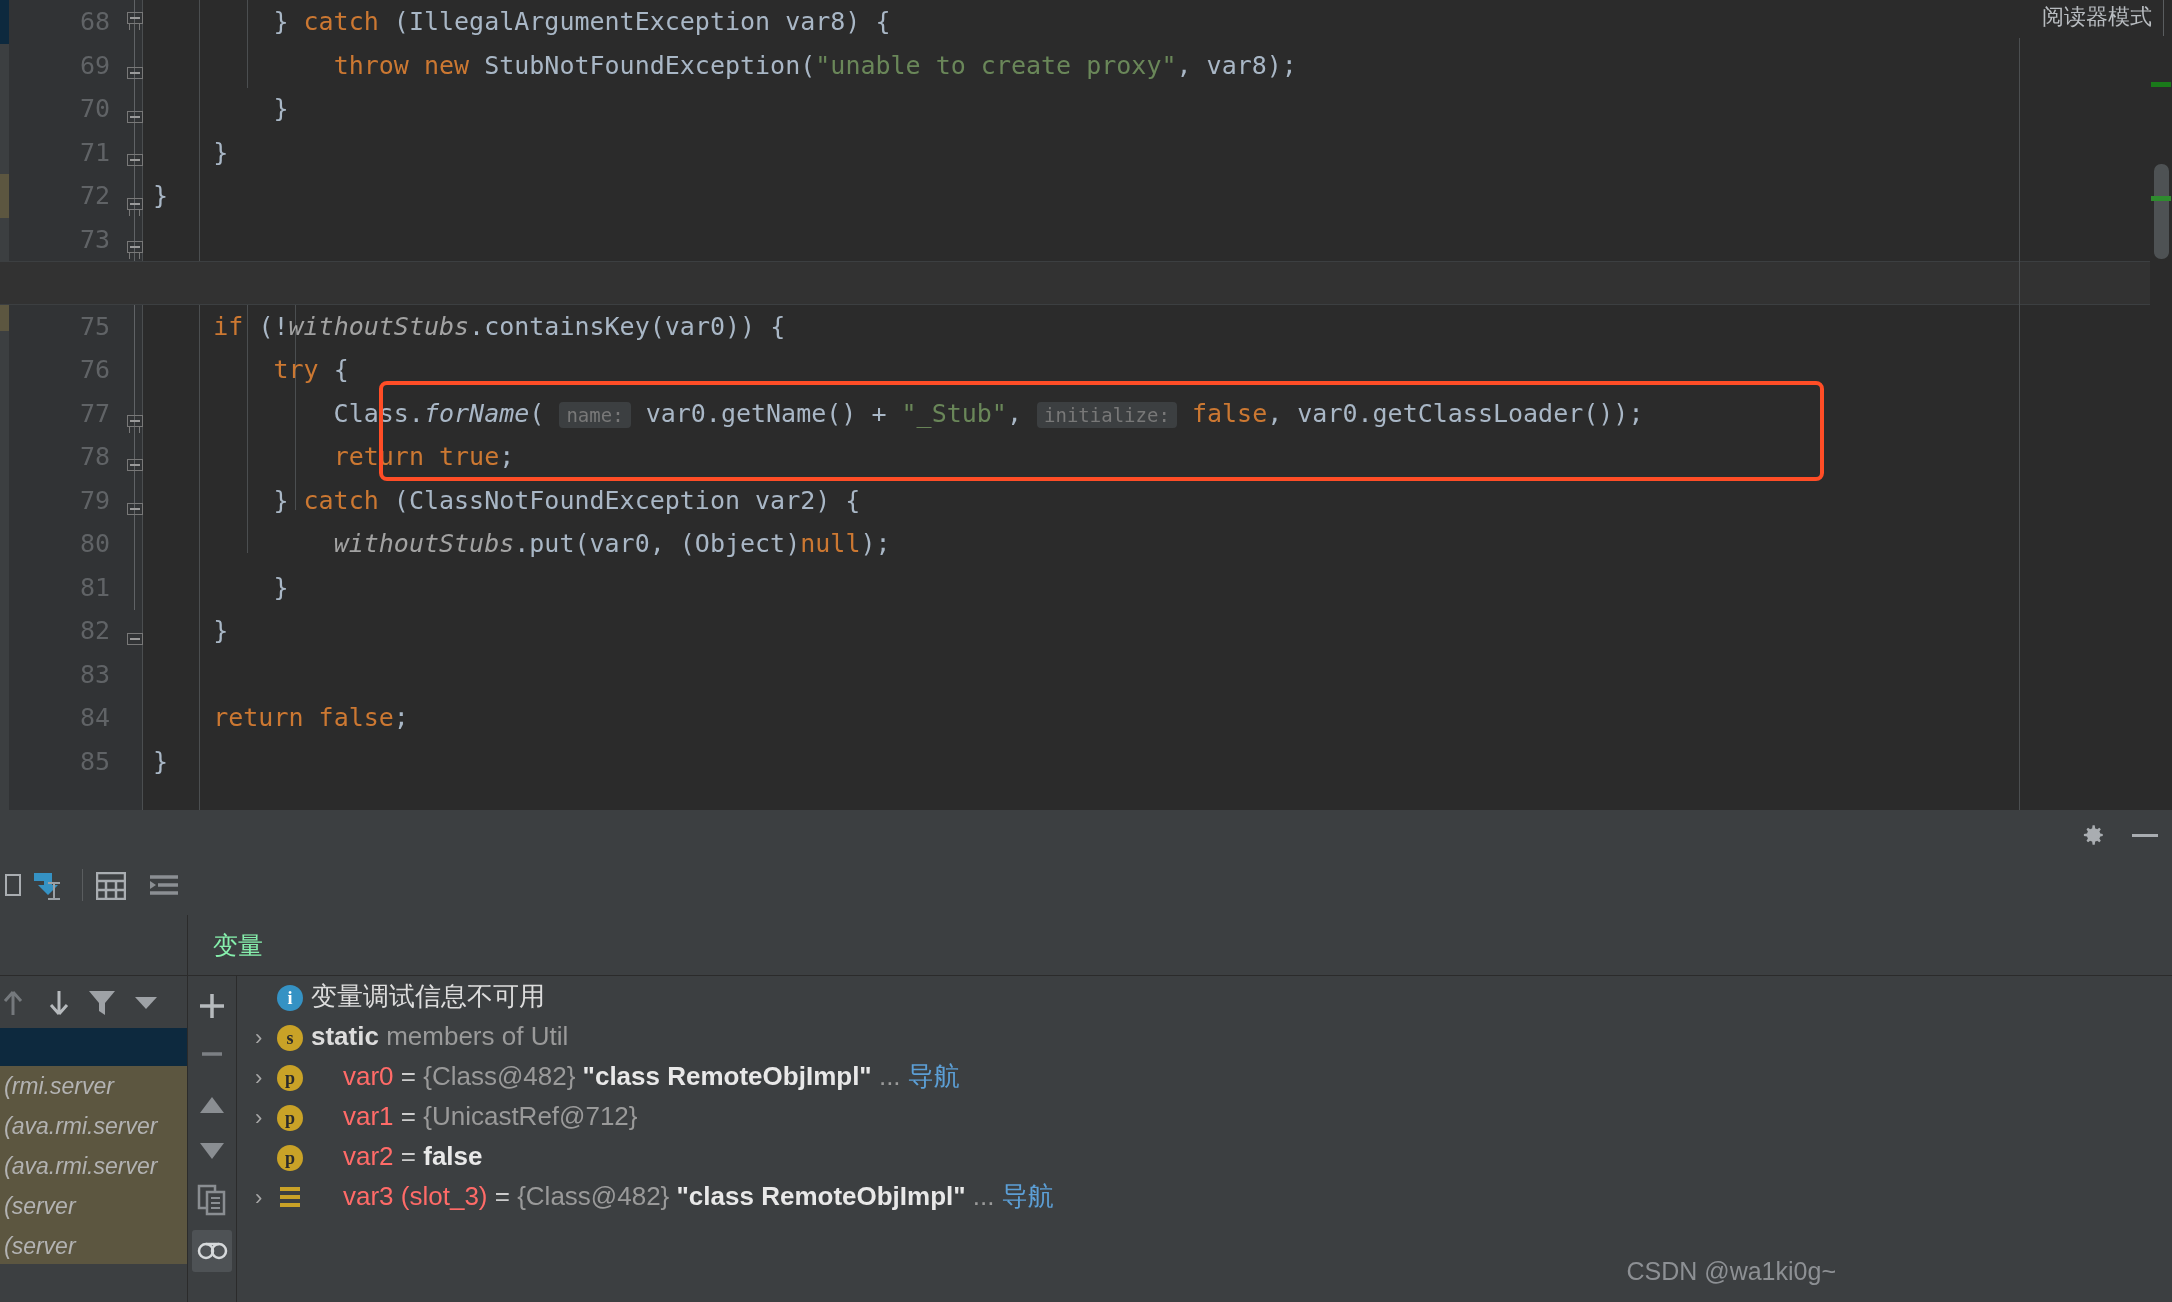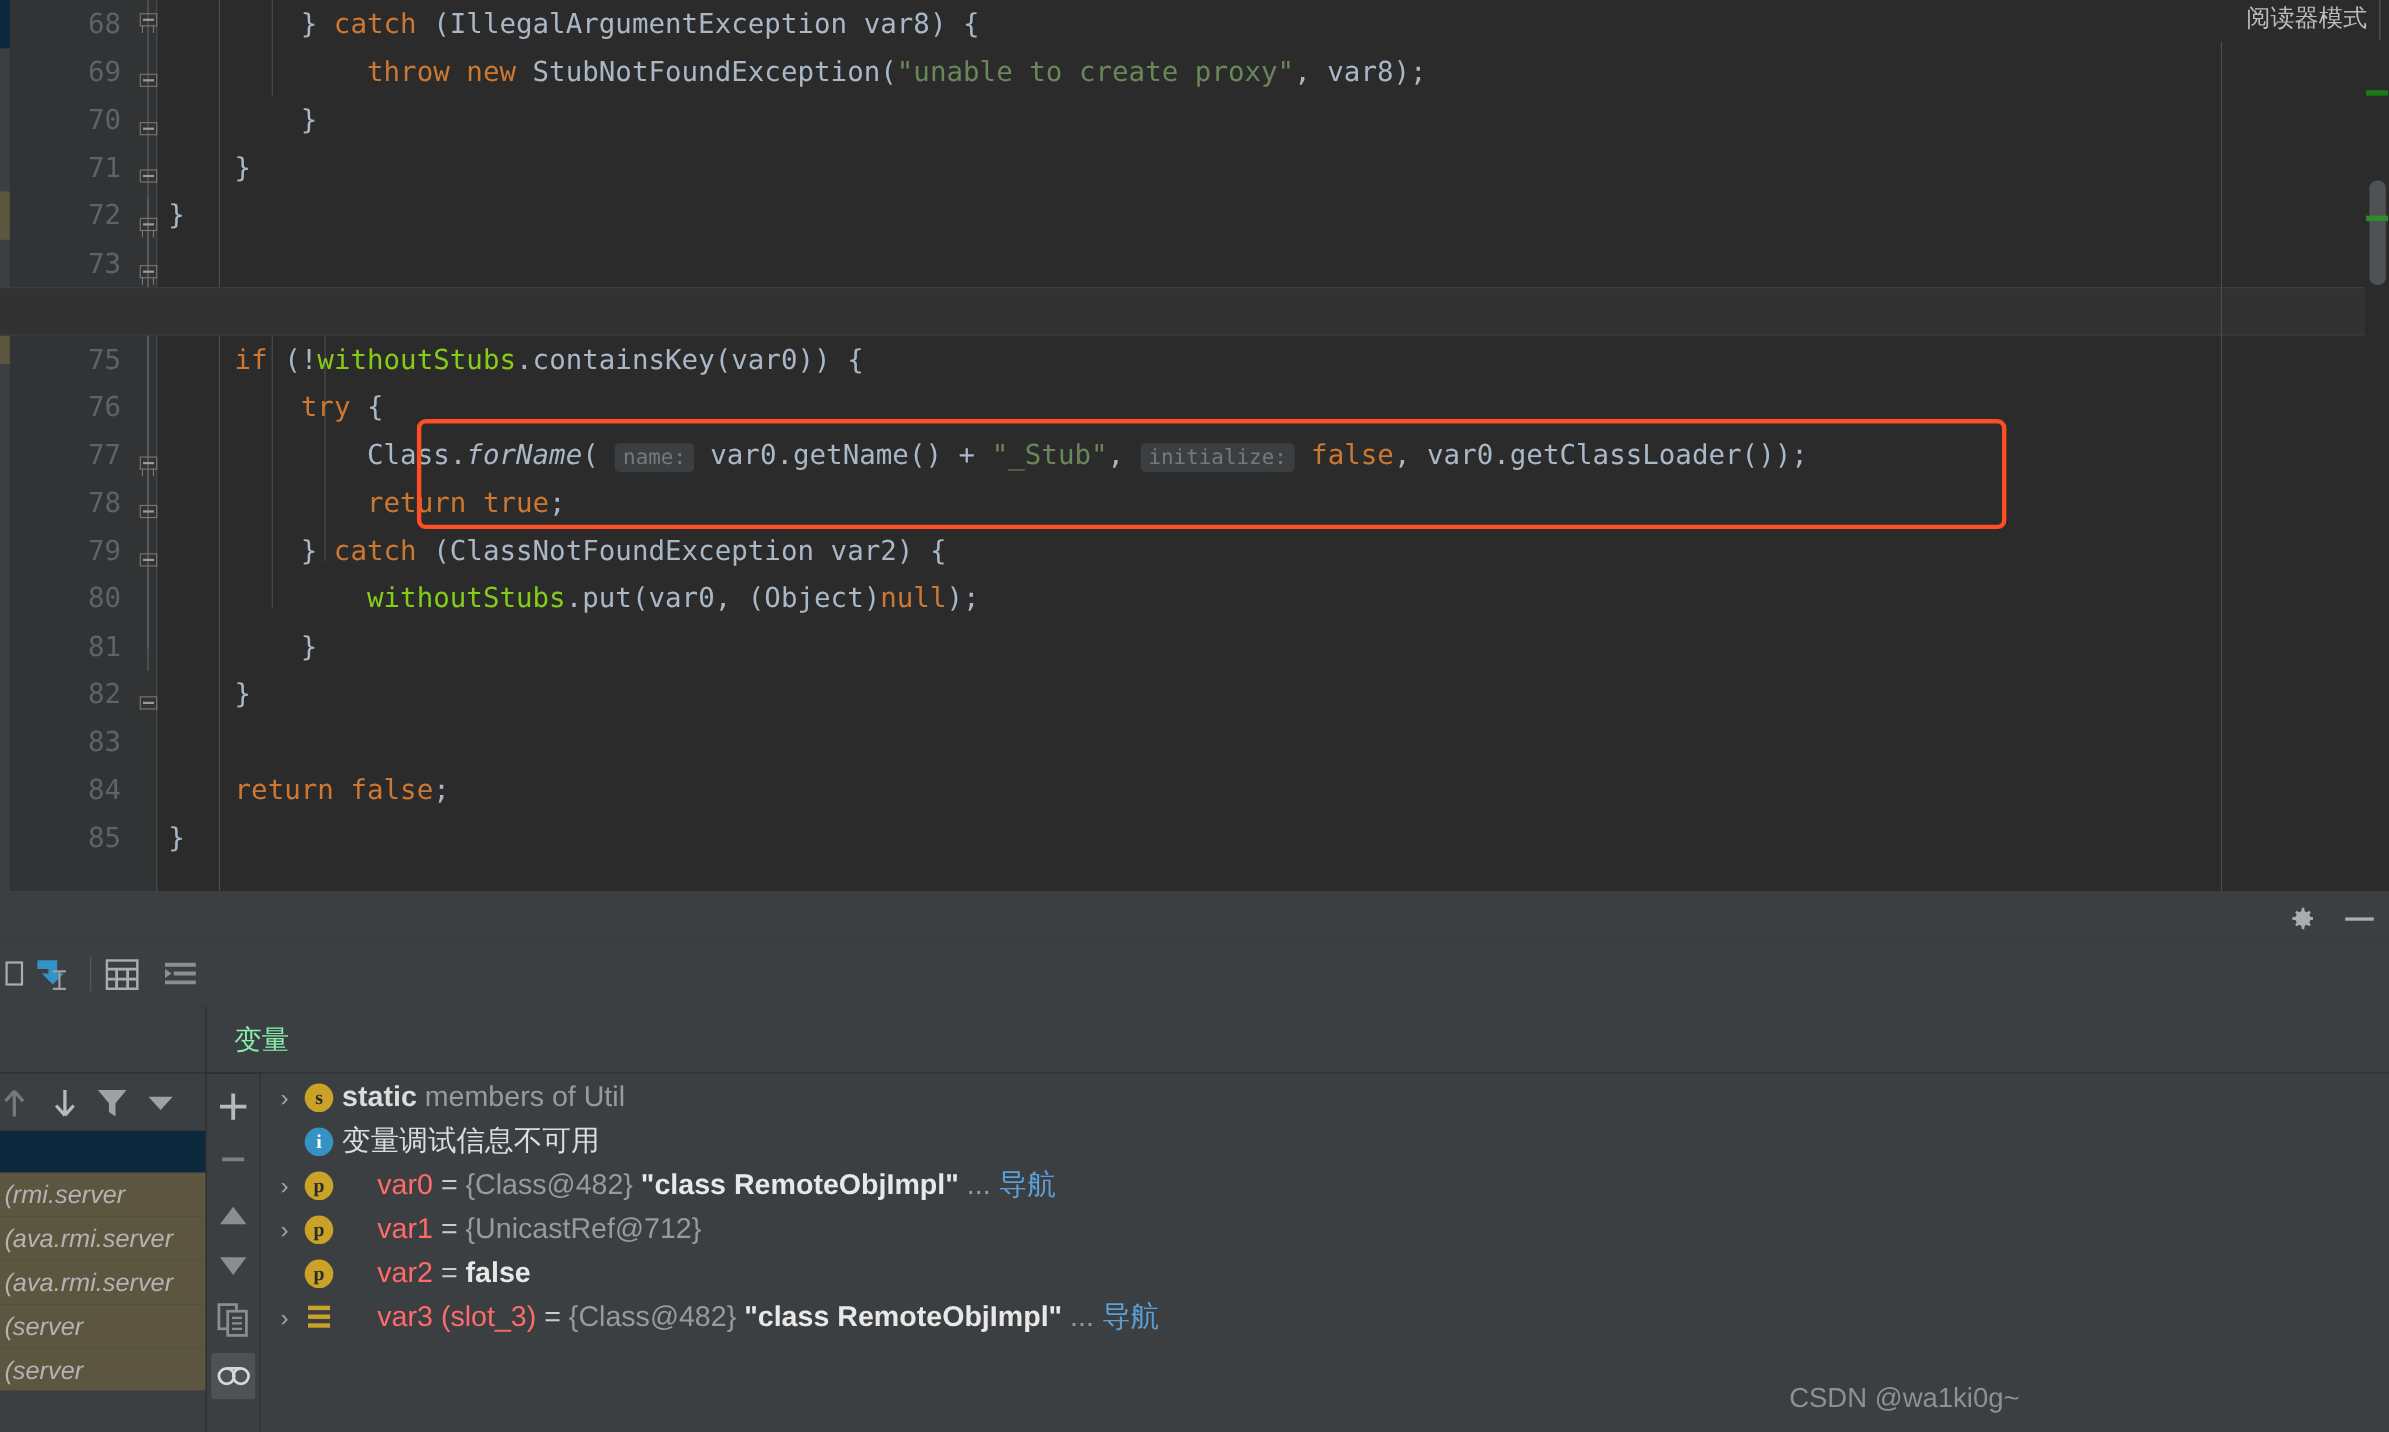--- a/index.html
+++ b/index.html
@@ -63,21 +63,21 @@
     position: absolute; left: 0; right: 0;
     height: 43.5px;
     background: #323232;
     border-top: 1px solid #3c3f41;
     border-bottom: 1px solid #3c3f41;
     box-sizing: border-box;
   }
   
   .kw  { color: #cc7832; }
   .str { color: #6a8759; }
-  .fld { color: #84cc16; }
+  .fld { color: #a3a3a3; font-style: italic; }
   .mthI{ color: #a9b7c6; font-style: italic; }
   .txt { color: #a9b7c6; }
   .hint {
     background: #3c3f41;
     color: #787878;
     font-size: 19px;
     padding: 2px 7px;
     border-radius: 4px;
   }
   .usage-hl {
@@ -528,22 +528,22 @@
           <path d="M14 14 H27" stroke="#d6d9db" stroke-width="2.5"></path>
         </svg>
       </div>
     </div>
 
     <div class="vars-header">
       <div class="vars-title">变量</div>
     </div>
 
     <div class="vars-list" id="vars-list">
+        <div class="vrow"><span class="chev blank">›</span><span class="vicon info">i</span><span class="vcjk">变量调试信息不可用</span></div>
         <div class="vrow"><span class="chev">›</span><span class="vicon">s</span><span class="vstatic">static </span><span class="vdim">members of Util</span></div>
-        <div class="vrow"><span class="chev blank">›</span><span class="vicon info">i</span><span class="vcjk">变量调试信息不可用</span></div>
         <div class="vrow"><span class="chev">›</span><span class="vicon">p</span><span class="vname">var0</span><span class="veq"> = </span><span class="vdim">{Class@482} </span><span class="vstr">"class RemoteObjImpl"</span><span class="vdim"> ... </span><span class="vlink">导航</span></div>
         <div class="vrow"><span class="chev">›</span><span class="vicon">p</span><span class="vname">var1</span><span class="veq"> = </span><span class="vdim">{UnicastRef@712}</span></div>
         <div class="vrow"><span class="chev blank">›</span><span class="vicon">p</span><span class="vname">var2</span><span class="veq"> = </span><span class="vstr">false</span></div>
         <div class="vrow"><span class="chev">›</span><span class="vicon slot"><i style="top:2px"></i><i style="top:10px"></i><i style="top:18px"></i></span><span class="vname">var3 (slot_3)</span><span class="veq"> = </span><span class="vdim">{Class@482} </span><span class="vstr">"class RemoteObjImpl"</span><span class="vdim"> ... </span><span class="vlink">导航</span></div>
       </div>
   </div>
 
   <div class="watermark">CSDN @wa1ki0g~</div>
 </div>
 

